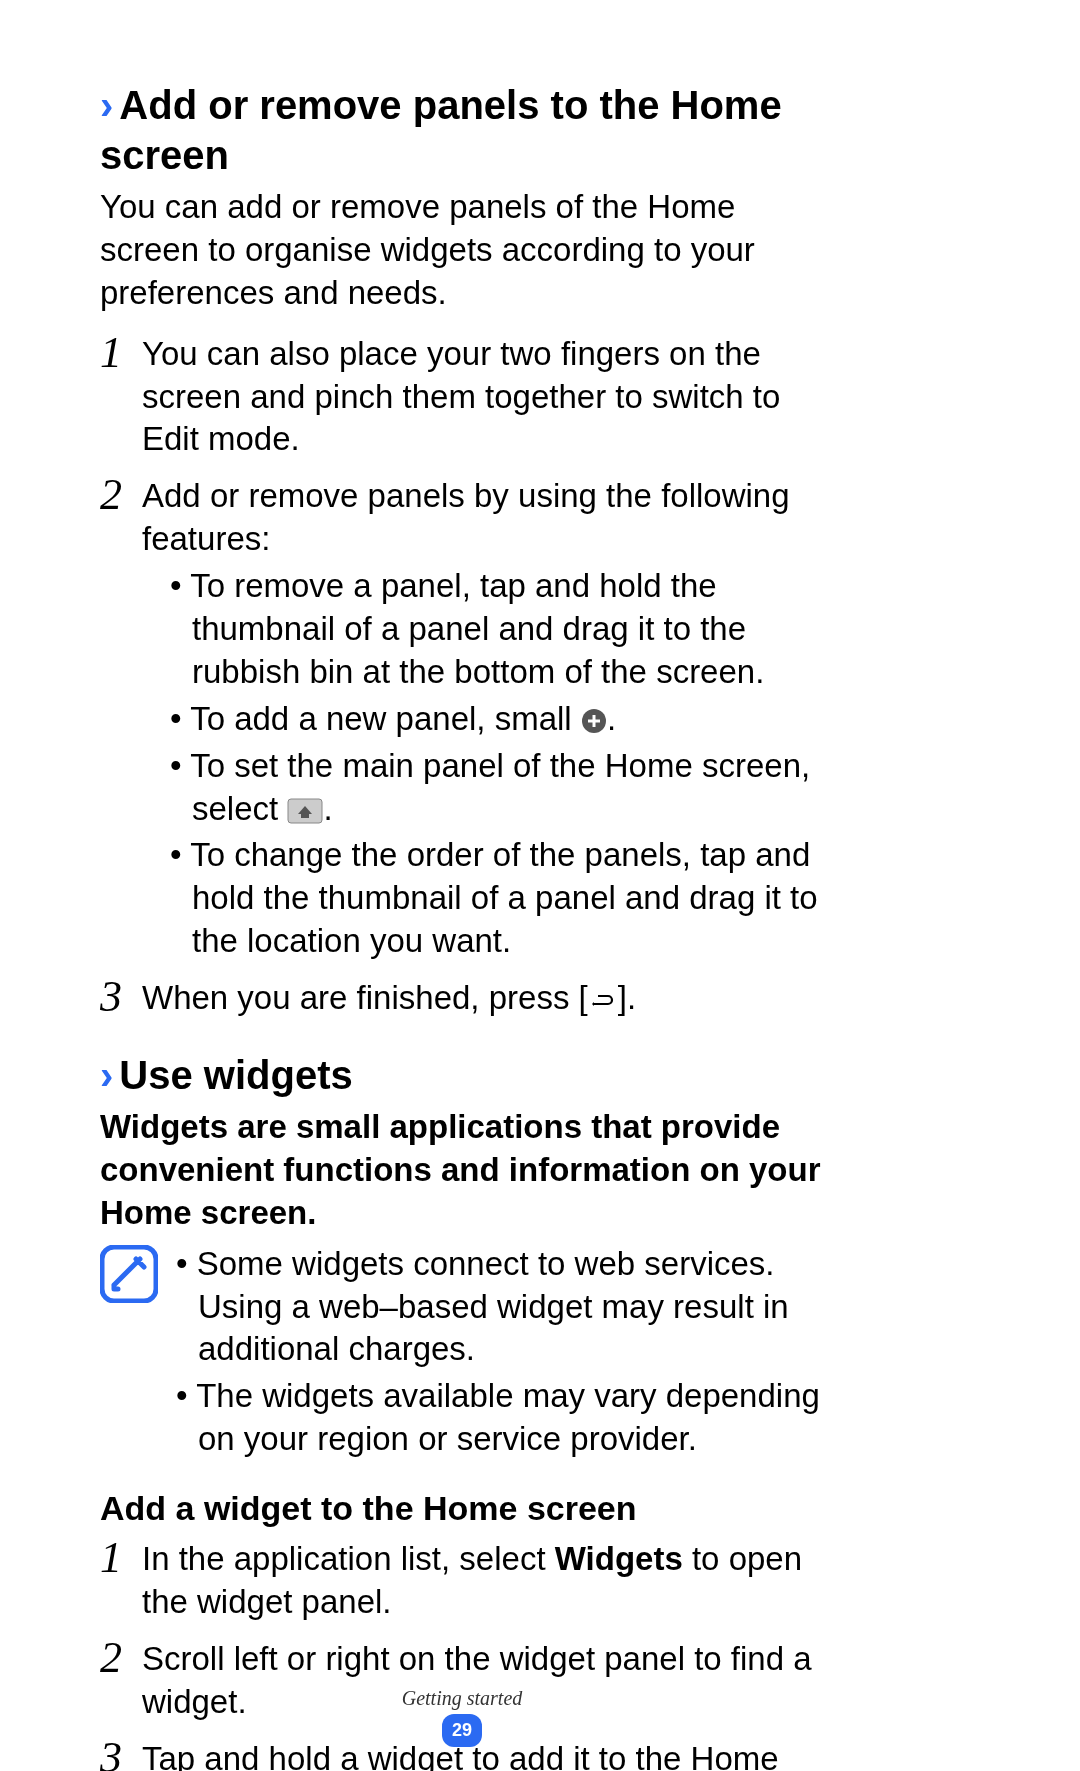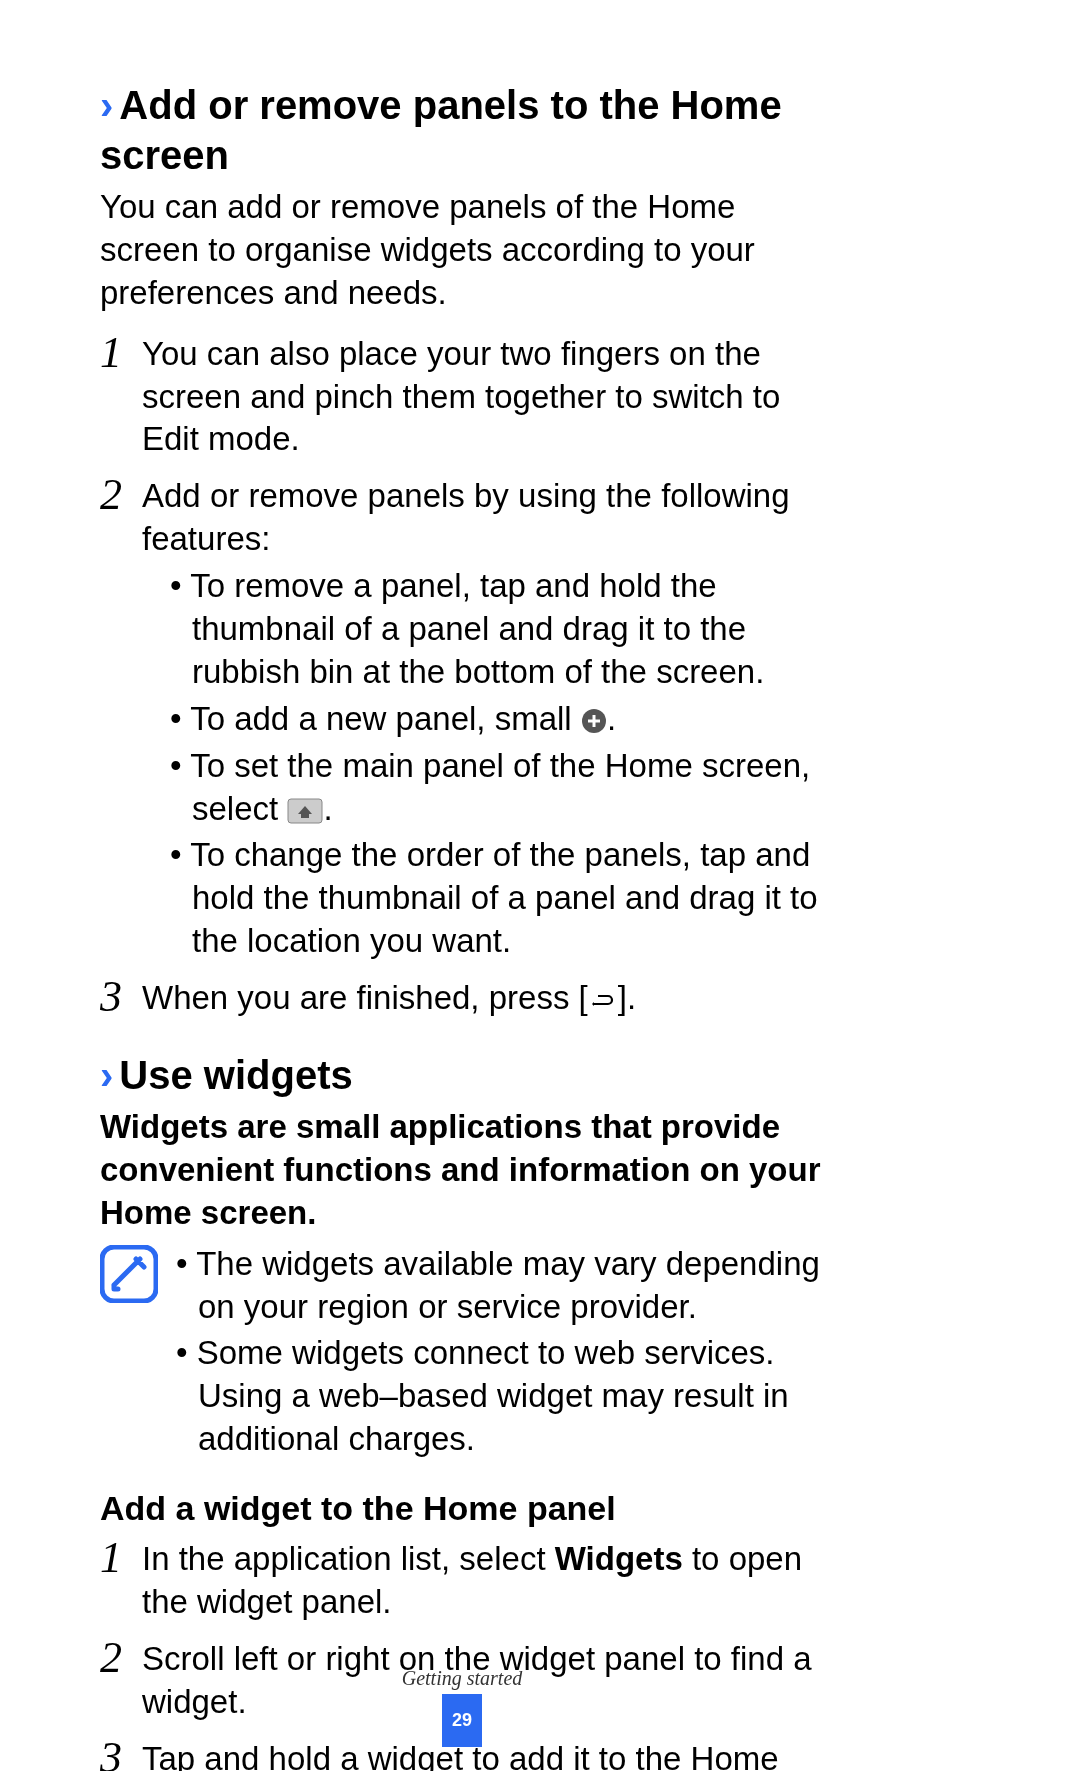--- a/index.html
+++ b/index.html
@@ -111,22 +111,22 @@
     color: #333;
     font-family: Georgia, "Times New Roman", serif;
   }
   .footer-badge {
     display: inline-block;
     margin-top: 4px;
     background: #2b6af2;
     color: #fff;
     font-size: 18px;
     font-weight: 600;
-    padding: 16px 10px;
-    border-radius: 0;
+    padding: 6px 10px;
+    border-radius: 12px;
   }
 </style>
 </head>
 <body>
 
 <div class="page">
 
   <h2 class="h2">
     <span class="chev">›</span><span>Add or remove panels to the Home screen</span>
   </h2>
@@ -181,26 +181,26 @@
   <p class="para" style="margin-bottom:8px;font-weight:bold;">Widgets are small applications that provide convenient functions and information on your Home screen.</p>
 
   <div class="note-row">
     <div class="note-icon">
       <svg width="58" height="58" viewBox="0 0 58 58">
         <rect x="2" y="2" width="54" height="54" rx="12" fill="none" stroke="#2b6af2" stroke-width="5"></rect>
         <path d="M14 40 L40 14 M36 14 L44 22 M14 40 L14 44 L18 44" fill="none" stroke="#2b6af2" stroke-width="5" stroke-linecap="round" stroke-linejoin="round"></path>
       </svg>
     </div>
     <ul class="note-bullets">
+      <li>Some widgets connect to web services. Using a web–based widget may result in additional charges.</li>
       <li>The widgets available may vary depending on your region or service provider.</li>
-      <li>Some widgets connect to web services. Using a web–based widget may result in additional charges.</li>
     </ul>
   </div>
 
-  <h3 class="h3">Add a widget to the Home panel</h3>
+  <h3 class="h3">Add a widget to the Home screen</h3>
 
   <div class="step">
     <div class="num">1</div>
     <div class="step-body">
       <p>
         <span>In the application list, select </span><span class="bold">Widgets</span><span> to open the widget panel.</span>
       </p>
     </div>
   </div>
 

